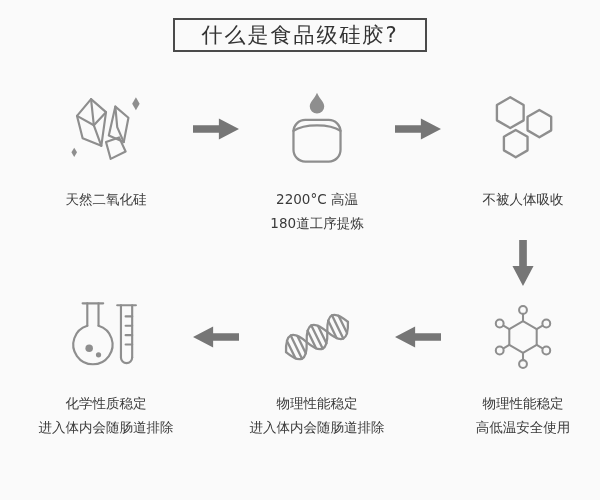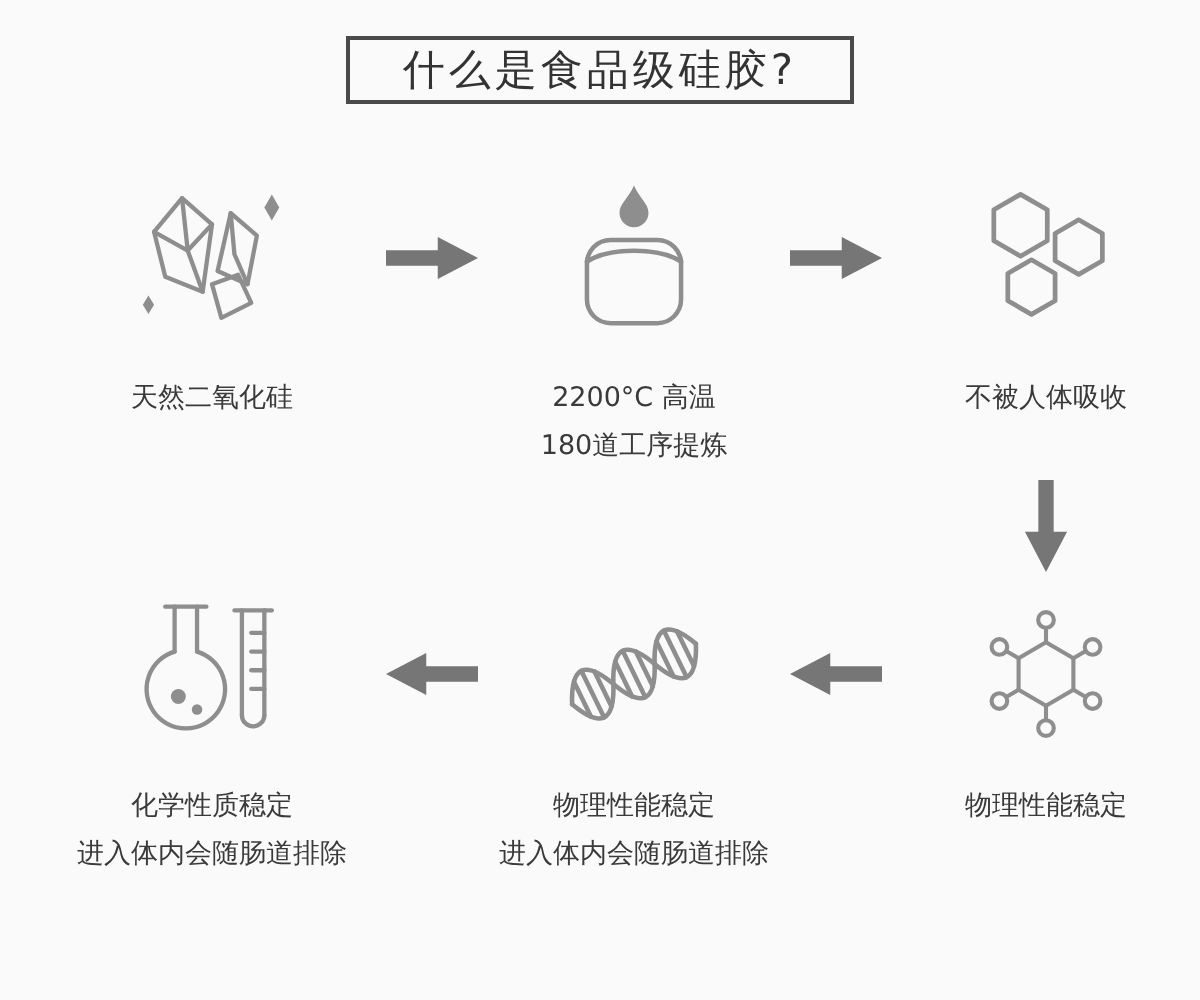--- a/index.html
+++ b/index.html
@@ -196,16 +196,17 @@
           <circle cx="69" cy="29.5" r="4.2" fill="#fafafa"></circle>
           <circle cx="69" cy="58.5" r="4.2" fill="#fafafa"></circle>
           <circle cx="44" cy="73" r="4.2" fill="#fafafa"></circle>
           <circle cx="19" cy="58.5" r="4.2" fill="#fafafa"></circle>
           <circle cx="19" cy="29.5" r="4.2" fill="#fafafa"></circle>
         </g>
       </svg>
     </div>
     <div class="label">
       <div>物理性能稳定</div>
+      <div>高低温安全使用</div>
     </div>
   </div>
 
 </div>
 
 </body></html>

